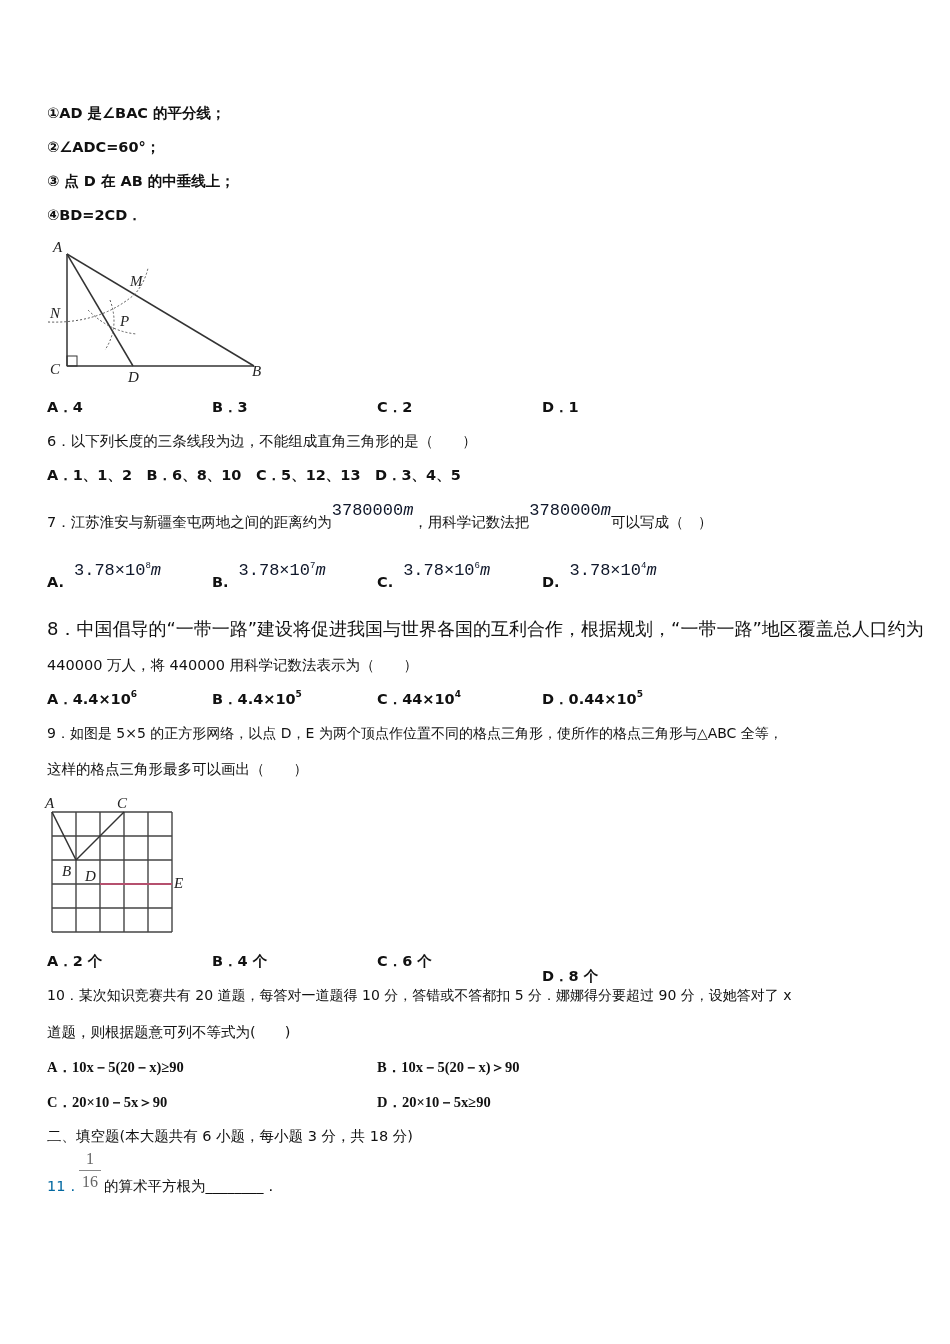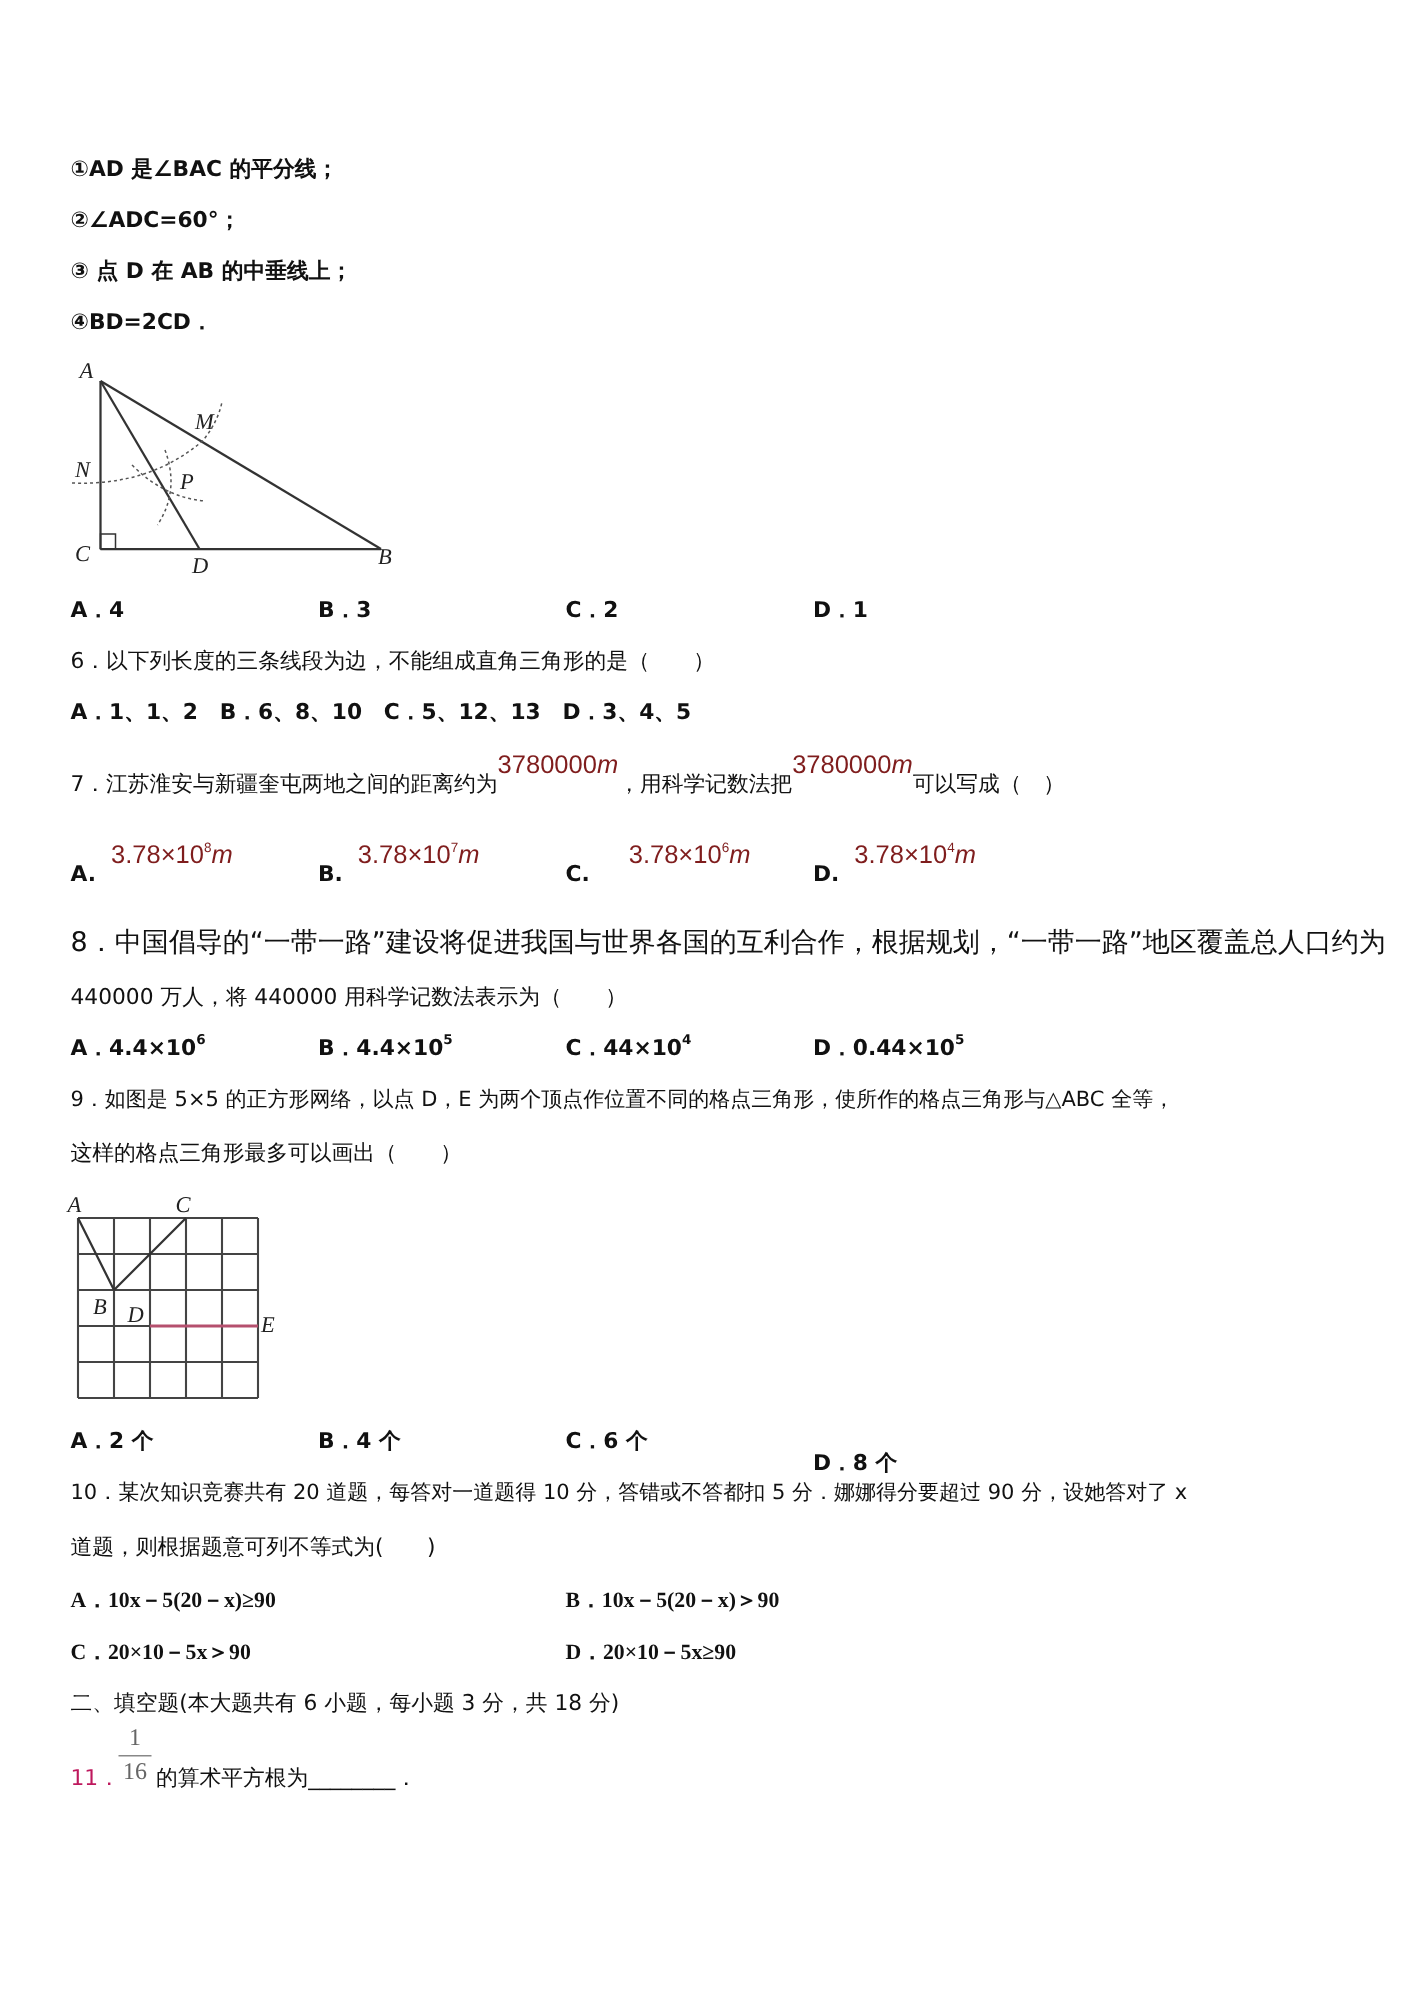--- a/index.html
+++ b/index.html
@@ -2,22 +2,22 @@
 <html><head>
 <meta charset="utf-8">
 <style>
   html, body { margin:0; padding:0; background:#ffffff; }
   body { width:950px; height:1344px; position:relative; overflow:hidden;
          font-family:"DejaVu Sans","Liberation Sans",sans-serif; color:#111; }
   .line { position:absolute; left:47px; font-size:14.5px; white-space:nowrap; line-height:20px; }
   .b { font-weight:bold; }
   .serif { font-family:"Liberation Serif","DejaVu Serif",serif; }
   .opt { position:absolute; font-size:14.5px; white-space:nowrap; font-weight:bold; line-height:20px; }
-  .gray { color:#be185d; }
-  .math { font-family:Liberation Sans, sans-serif; color:#7f1d1d; font-size:17px; }
+  .gray { color:#0369a1; }
+  .math { font-family:Liberation Mono, monospace; color:#0f172a; font-size:17px; }
   .math i { font-style:italic; }
   sup { font-size:9px; vertical-align:7px; line-height:0; }
   .frac { position:absolute; left:79px; top:1150px; width:22px; text-align:center;
           font-family:"Liberation Serif",serif; color:#666; font-size:16px; }
   .frac .num { display:block; border-bottom:1px solid #888; padding-bottom:2px; }
   .frac .den { display:block; padding-top:2px; }
   svg { position:absolute; }
   .lbl { font-family:"Liberation Serif",serif; font-style:italic; font-size:15px; fill:#222; }
 </style>
 </head>
@@ -52,21 +52,21 @@
 <div class="opt" style="left:542px;top:397px;"><span>D．</span><span>1</span></div>
 
 <div class="line" style="top:431px;">6．以下列长度的三条线段为边，不能组成直角三角形的是（　　）</div>
 <div class="line b" style="top:465px;">A．1、1、2　B．6、8、10　C．5、12、13　D．3、4、5</div>
 
 <div class="line" style="top:512px;">
   <span>7．江苏淮安与新疆奎屯两地之间的距离约为</span><span class="math" style="position:relative;top:-12px;"><span>3780000</span><i>m</i></span><span style="font-family:Liberation Serif, serif;">，用科学记数法把</span><span class="math" style="position:relative;top:-12px;"><span>3780000</span><i>m</i></span><span>可以写成（　）</span>
 </div>
 <div class="opt" style="left:47px;top:572px;"><span>A.</span><span class="math" style="position:relative;top:-12px;margin-left:10px;font-weight:normal;"><span>3.78×10</span><sup>8</sup><i>m</i></span></div>
 <div class="opt" style="left:212px;top:572px;"><span>B.</span><span class="math" style="position:relative;top:-12px;margin-left:10px;font-weight:normal;"><span>3.78×10</span><sup>7</sup><i>m</i></span></div>
-<div class="opt" style="left:377px;top:572px;"><span>C.</span><span class="math" style="position:relative;top:-12px;margin-left:26px;font-weight:normal;"><span>3.78×10</span><sup>6</sup><i>m</i></span></div>
+<div class="opt" style="left:377px;top:572px;"><span>C.</span><span class="math" style="position:relative;top:-12px;margin-left:10px;font-weight:normal;"><span>3.78×10</span><sup>6</sup><i>m</i></span></div>
 <div class="opt" style="left:542px;top:572px;"><span>D.</span><span class="math" style="position:relative;top:-12px;margin-left:10px;font-weight:normal;"><span>3.78×10</span><sup>4</sup><i>m</i></span></div>
 
 <div class="line" style="top:619px;font-size:18px;">8．中国倡导的“一带一路”建设将促进我国与世界各国的互利合作，根据规划，“一带一路”地区覆盖总人口约为</div>
 <div class="line" style="top:655px;">440000 万人，将 440000 用科学记数法表示为（　　）</div>
 <div class="opt" style="left:47px;top:689px;"><span>A．</span><span>4.4×10</span><sup>6</sup></div>
 <div class="opt" style="left:212px;top:689px;"><span>B．</span><span>4.4×10</span><sup>5</sup></div>
 <div class="opt" style="left:377px;top:689px;"><span>C．</span><span>44×10</span><sup>4</sup></div>
 <div class="opt" style="left:542px;top:689px;"><span>D．</span><span>0.44×10</span><sup>5</sup></div>
 
 <div class="line" style="top:723px;font-size:14px;">9．如图是 5×5 的正方形网络，以点 D，E 为两个顶点作位置不同的格点三角形，使所作的格点三角形与△ABC 全等，</div>

